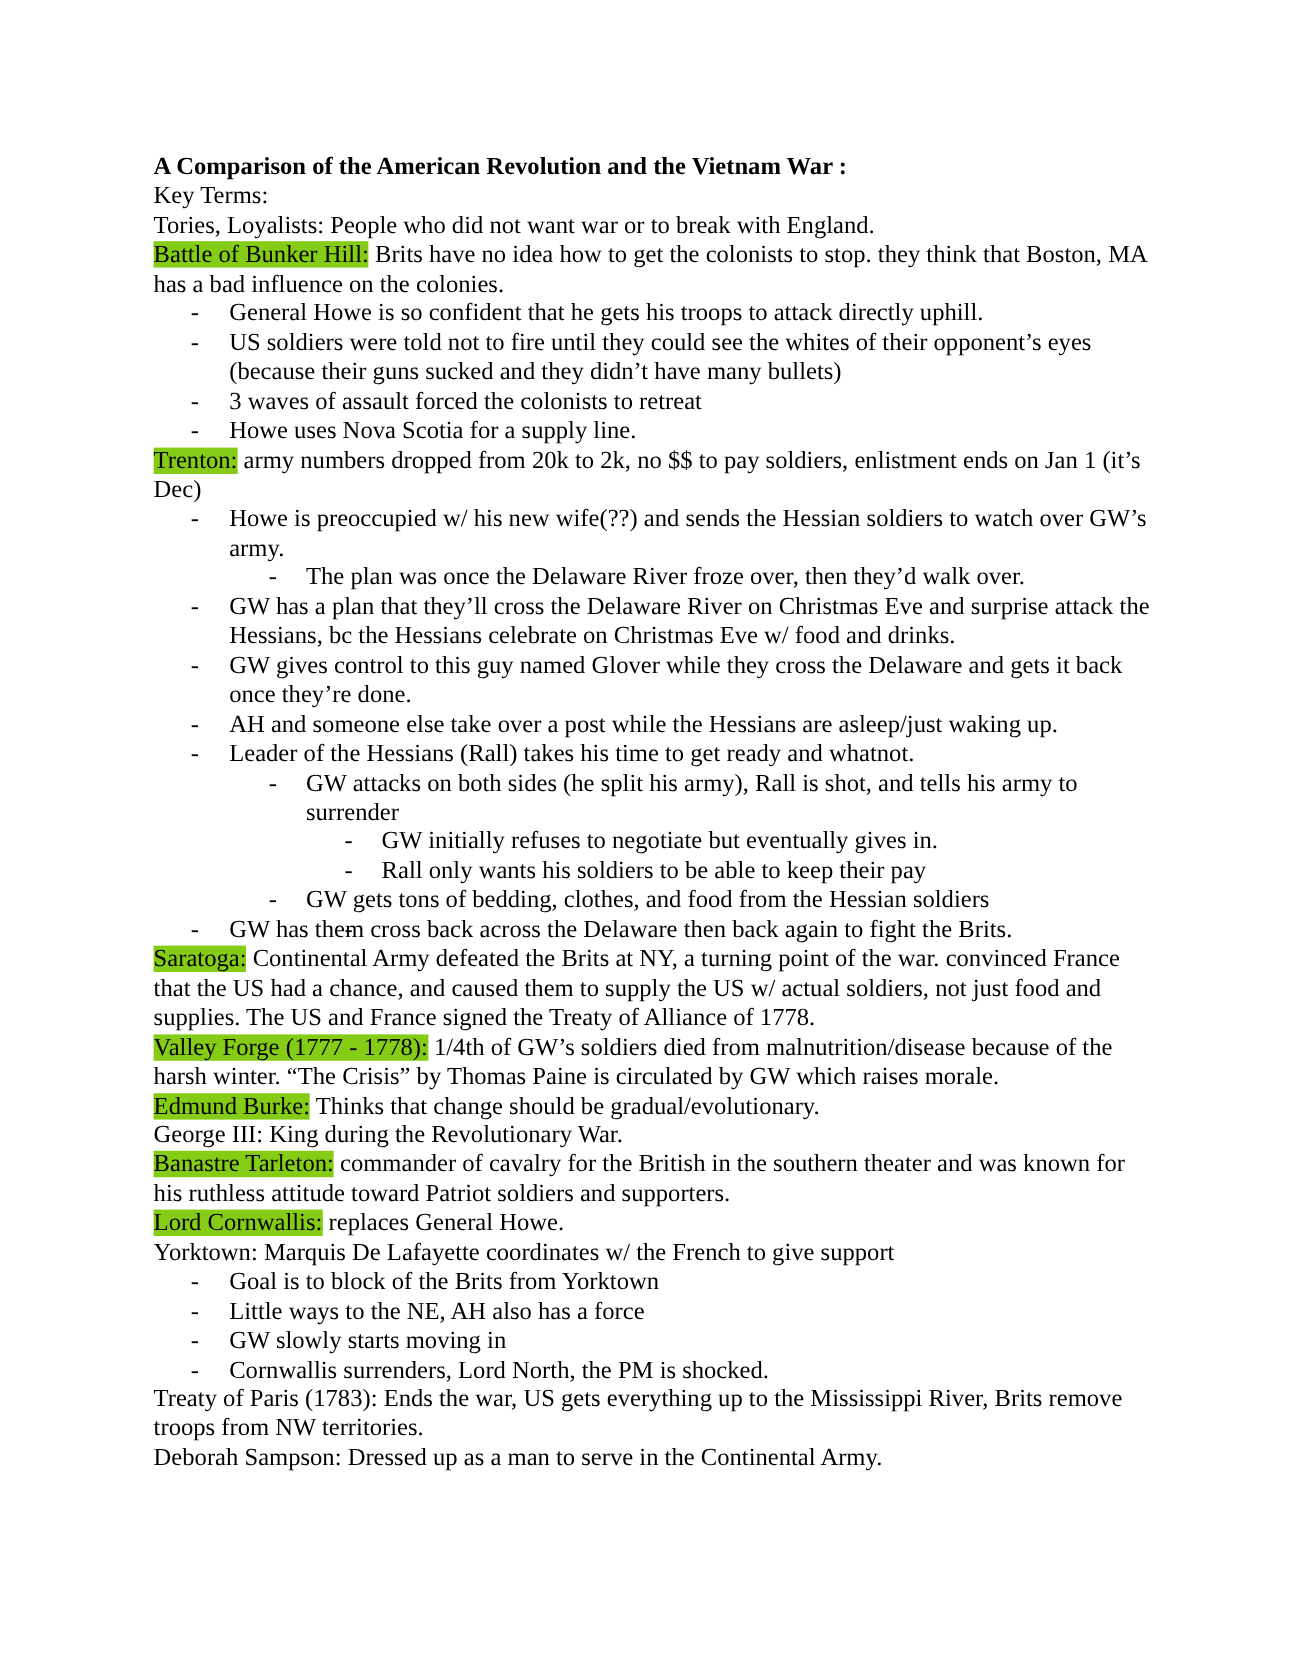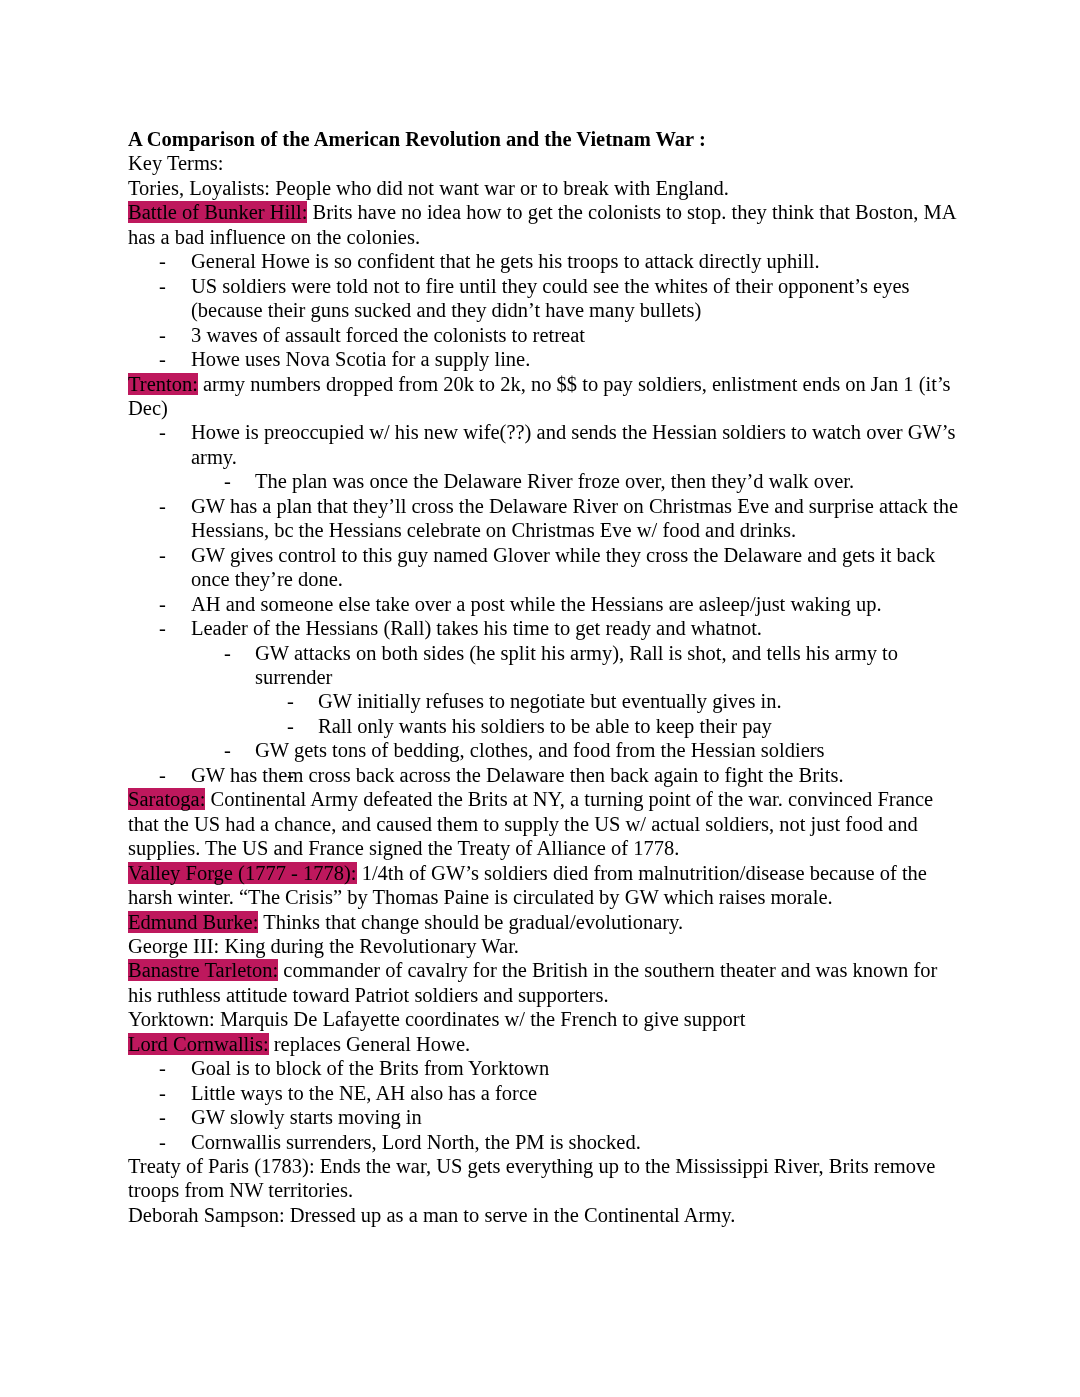--- a/index.html
+++ b/index.html
@@ -7,21 +7,21 @@
       width: 1080px; height: 1397px; position: relative; overflow: hidden;
       font-family: "Liberation Serif", "DejaVu Serif", serif;
       color: #000; font-size: 20.5px;
     }
     .page { position: absolute; left: 128px; top: 127px; width: 830px; line-height: 24.45px; }
     .line { white-space: nowrap; }
     .para { white-space: normal; }
     .title { font-weight: bold; }
     .title-colon { font-weight: bold; }
     .bold { font-weight: normal; }
-    .hl { background: #be185d; }
+    .hl { background: #84cc16; }
     .bullet { position: relative; }
     .bullet .dash { position: absolute; top: 0; }
     .l1 { padding-left: 63px; } .l1 .dash { left: 31px; }
     .l2 { padding-left: 127px; } .l2 .dash { left: 96px; }
     .l3 { padding-left: 190px; } .l3 .dash { left: 159px; }
   </style>
 </head>
 <body>
 
 <div class="page">
@@ -48,23 +48,23 @@
   <div class="bullet l3"><span class="dash">-</span><span>Rall only wants his soldiers to be able to keep their pay</span></div>
   <div class="bullet l2"><span class="dash">-</span><span>GW gets tons of bedding, clothes, and food from the Hessian soldiers</span></div>
   <div class="bullet l3"><span class="dash">-</span></div>
   <div class="bullet l1"><span class="dash">-</span><span>GW has them cross back across the Delaware then back again to fight the Brits.</span></div>
 
   <div class="para"><span class="bold hl">Saratoga:</span><span> Continental Army defeated the Brits at NY, a turning point of the war. convinced France that the US had a chance, and caused them to supply the US w/ actual soldiers, not just food and supplies. The US and France signed the Treaty of Alliance of 1778.</span></div>
   <div class="para"><span class="bold hl">Valley Forge (1777 - 1778):</span><span> 1/4th of GW’s soldiers died from malnutrition/disease because of the harsh winter. “The Crisis” by Thomas Paine is circulated by GW which raises morale.</span></div>
   <div class="para"><span class="bold hl">Edmund Burke:</span><span> Thinks that change should be gradual/evolutionary.</span></div>
   <div class="para"><span class="bold">George III:</span><span> King during the Revolutionary War.</span></div>
   <div class="para"><span class="bold hl">Banastre Tarleton:</span><span> commander of cavalry for the British in the southern theater and was known for his ruthless attitude toward Patriot soldiers and supporters.</span></div>
+  <div class="para"><span class="bold hl">Lord Cornwallis:</span><span> replaces General Howe.</span></div>
+
   <div class="para"><span class="bold">Yorktown:</span><span> Marquis De Lafayette coordinates w/ the French to give support</span></div>
-
-  <div class="para"><span class="bold hl">Lord Cornwallis:</span><span> replaces General Howe.</span></div>
   <div class="bullet l1"><span class="dash">-</span><span>Goal is to block of the Brits from Yorktown</span></div>
   <div class="bullet l1"><span class="dash">-</span><span>Little ways to the NE, AH also has a force</span></div>
   <div class="bullet l1"><span class="dash">-</span><span>GW slowly starts moving in</span></div>
   <div class="bullet l1"><span class="dash">-</span><span>Cornwallis surrenders, Lord North, the PM is shocked.</span></div>
 
   <div class="para"><span class="bold">Treaty of Paris (1783):</span><span> Ends the war, US gets everything up to the Mississippi River, Brits remove troops from NW territories.</span></div>
   <div class="para"><span class="bold">Deborah Sampson:</span><span> Dressed up as a man to serve in the Continental Army.</span></div>
 </div>
 
 </body></html>

